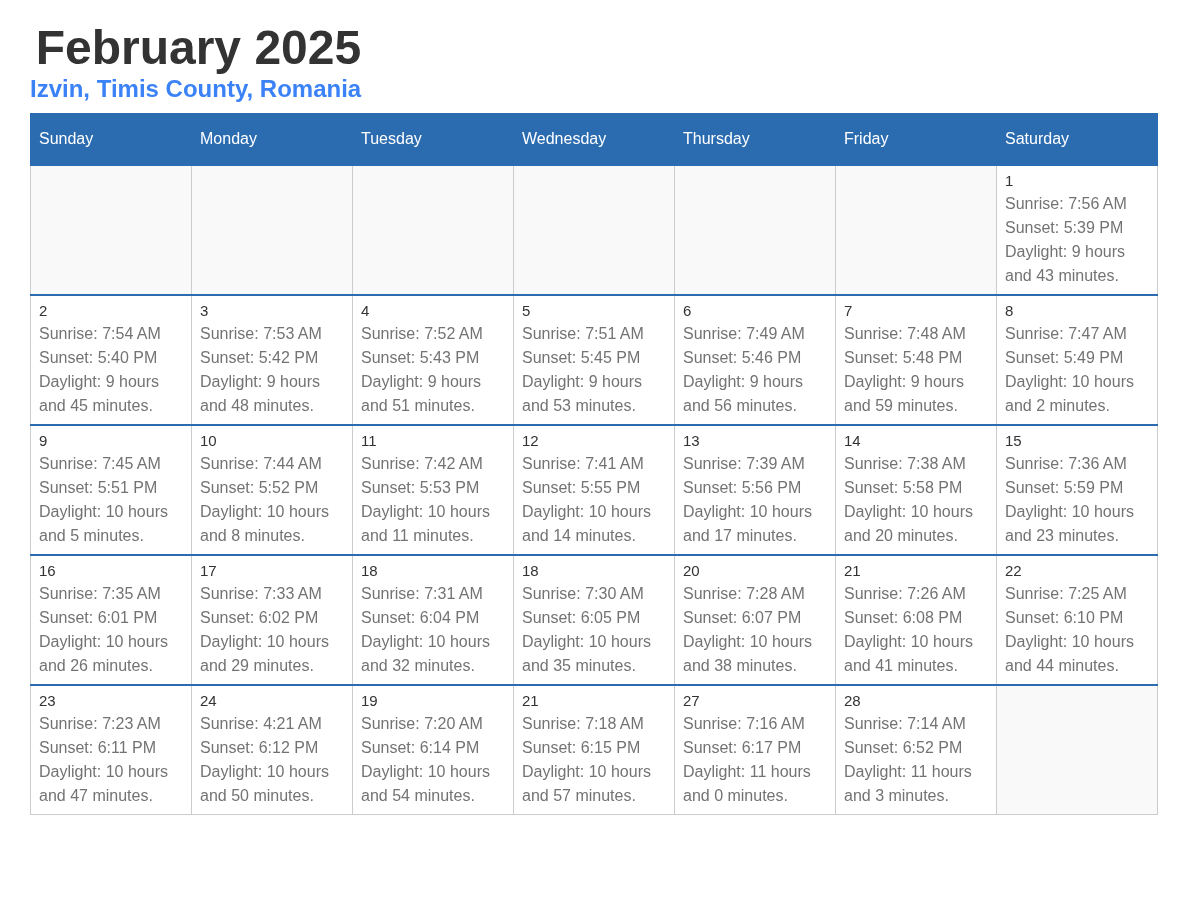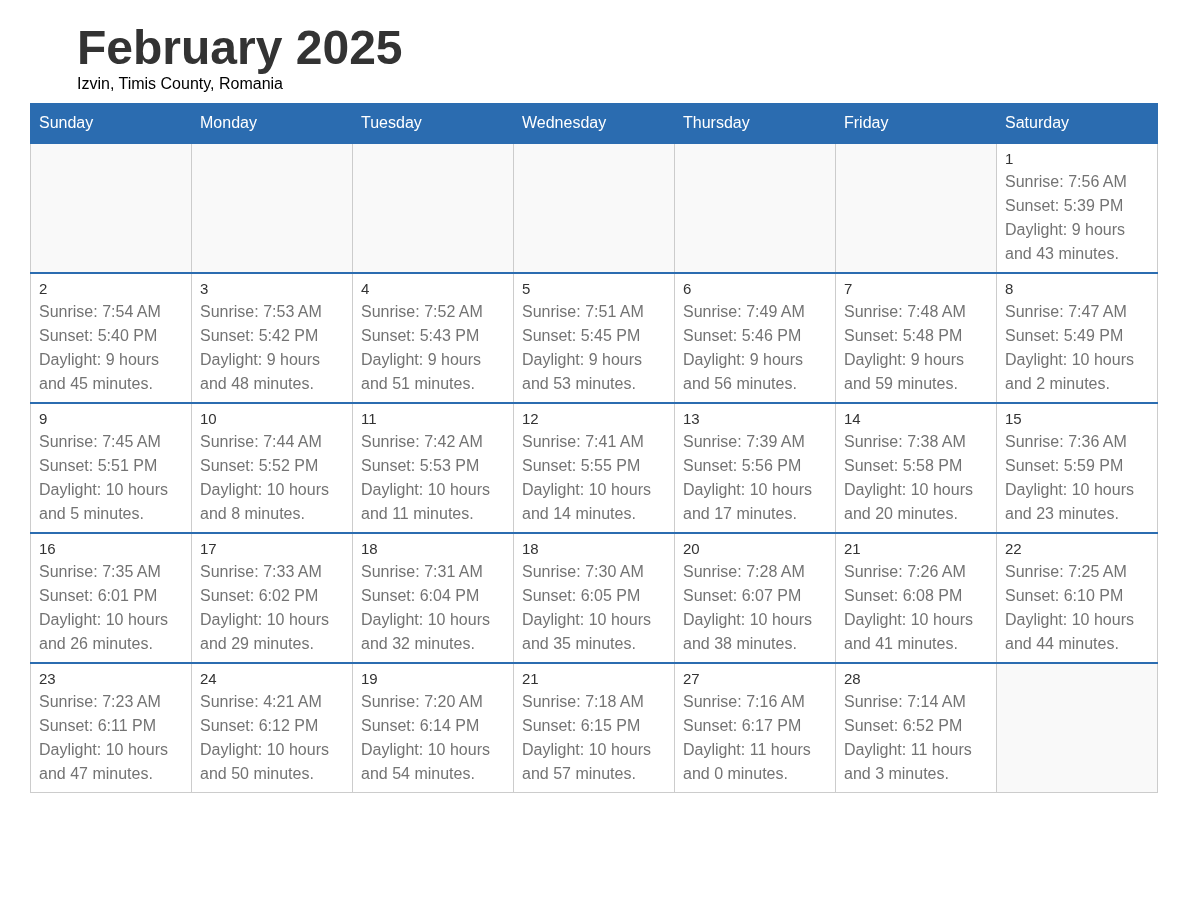--- a/index.html
+++ b/index.html
@@ -15,40 +15,41 @@
       justify-content: space-between;
       align-items: flex-start;
       margin-bottom: 10px;
     }
     .logo {
       display: flex;
       flex-direction: column;
       align-items: flex-start;
     }
     .title-section {
-      margin-left: 47px;
+      text-align: right;
     }
     .month-title {
       font-size: 48px;
       font-weight: bold;
       color: #333;
     }
     .location {
-      font-size: 16px;
-      color: #000000;
+      font-size: 24px;
+      color: #3b82f6;
+      font-weight: bold;
     }
     .calendar {
       width: 100%;
       border-collapse: collapse;
       margin-top: 10px;
     }
     .calendar th {
       background-color: #2b6cb0;
       color: #fff;
-      padding: 10px 8px;
+      padding: 16px 8px;
       font-size: 16px;
       font-weight: normal;
       text-align: left;
       border: 1px solid #2b6cb0;
     }
     .calendar td {
       vertical-align: top;
       border: 1px solid #ccc;
       border-top: 2px solid #2b6cb0;
       padding: 6px 8px;

